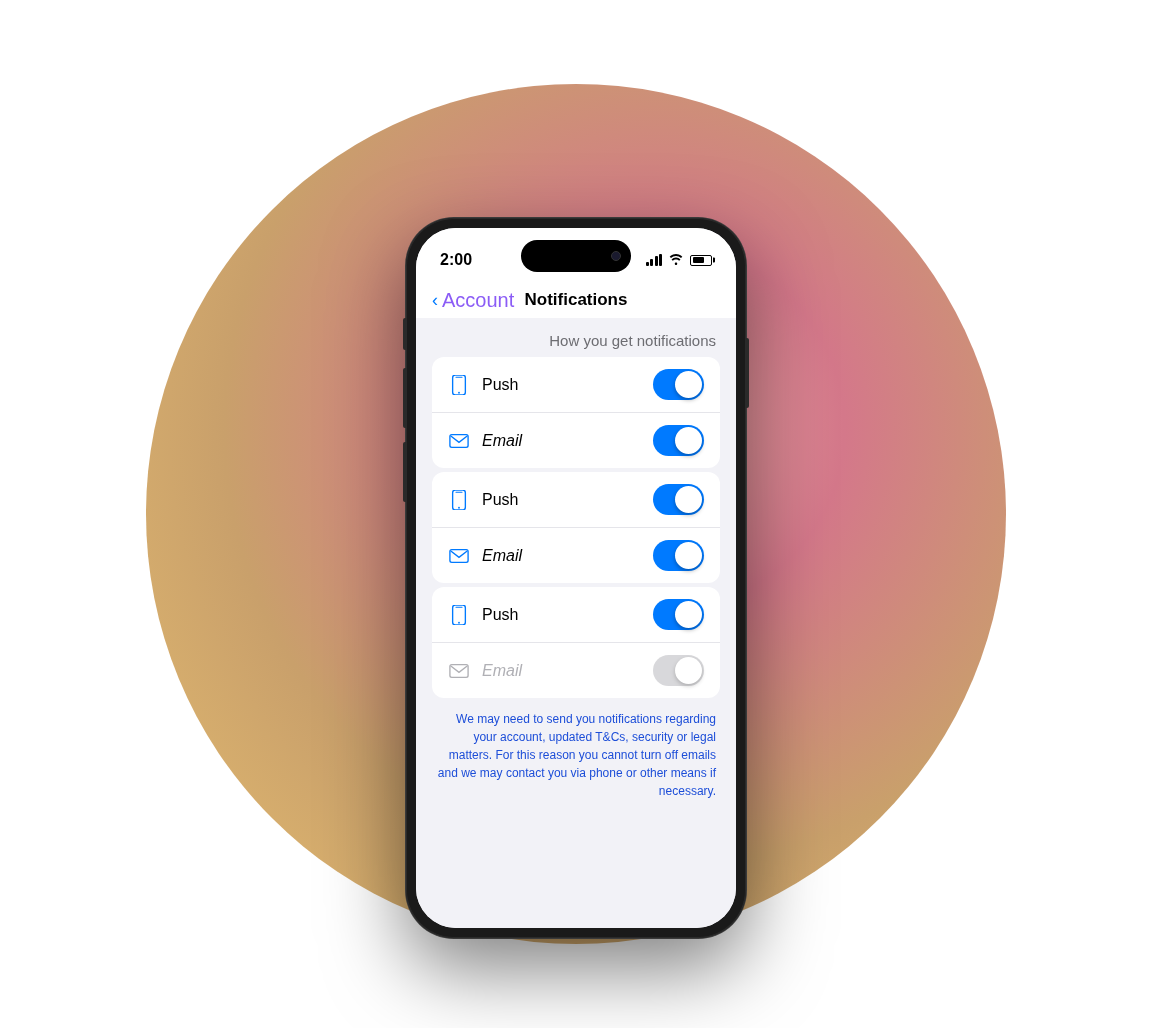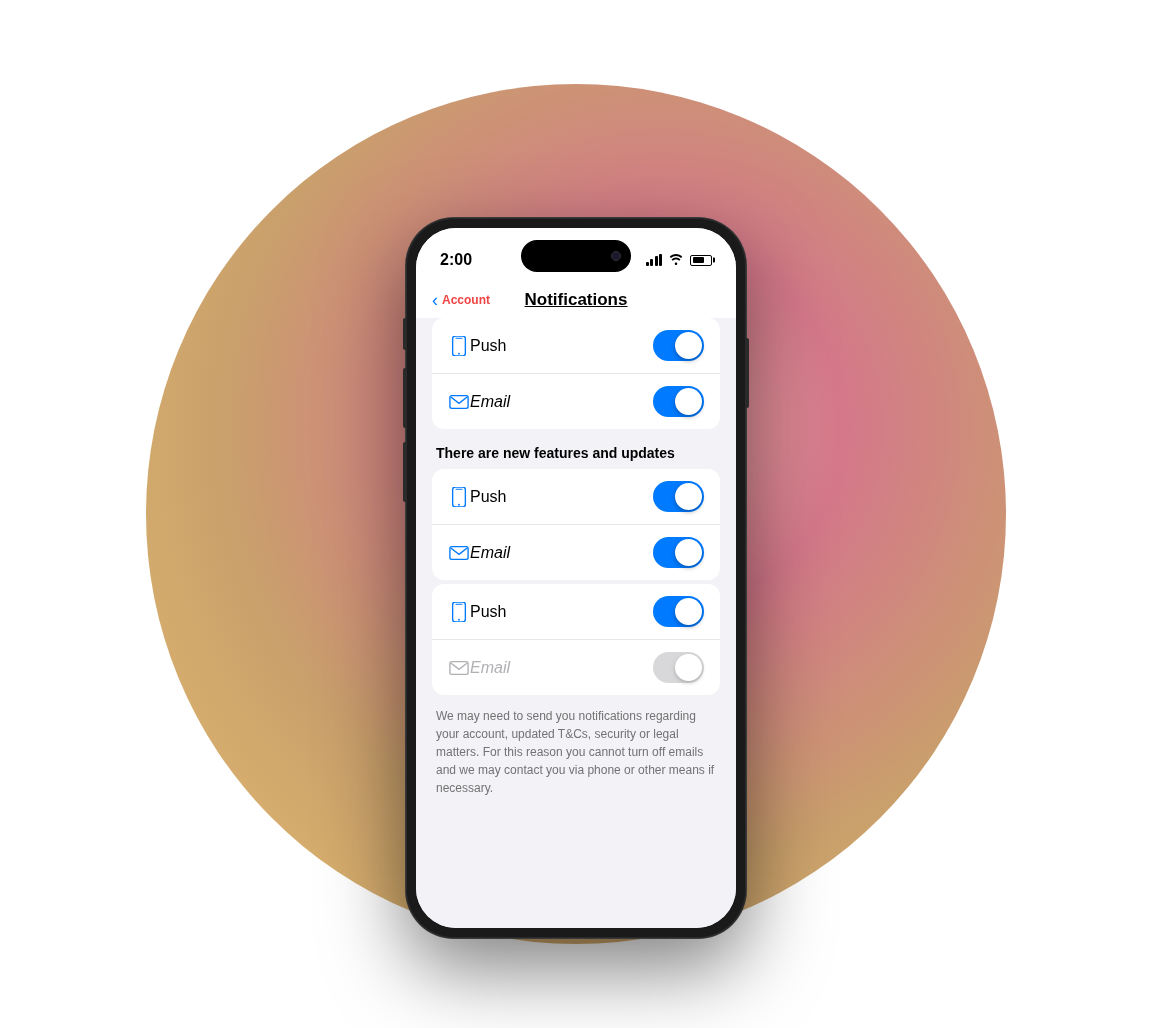--- a/index.html
+++ b/index.html
@@ -24,20 +24,21 @@
       top: 50%;
       left: 50%;
       transform: translate(-50%, -50%);
     }
 
     .phone-wrapper {
       position: relative;
       z-index: 10;
       width: 340px;
       height: 592px;
+      text-align: right;
     }
 
     .phone-frame {
       width: 340px;
       height: 720px;
       background: #1a1a1a;
       border-radius: 48px;
       padding: 10px;
       box-shadow:
         0 0 0 1px #3a3a3a,
@@ -171,30 +172,28 @@
     }
 
     .back-chevron {
       font-size: 18px;
       font-weight: 300;
       line-height: 1;
       margin-top: -1px;
     }
 
     .back-label {
-      font-size: 12px;
-      color: #ef4444;
-      font-weight: bold;
+      font-size: 20px;
+      color: #8b5cf6;
     }
 
     .nav-title {
       font-size: 17px;
       font-weight: 700;
       color: #000;
-      text-decoration: underline;
     }
 
     .section-header-bold {
       font-size: 14px;
       font-weight: 700;
       color: #000;
       padding: 12px 4px 8px 4px;
     }
 
     .card {
@@ -213,20 +212,21 @@
     }
 
     .row:last-child {
       border-bottom: none;
       font-style: italic;
     }
 
     .row-left {
       display: flex;
       align-items: center;
+      gap: 12px;
     }
 
     .row-icon {
       width: 22px;
       height: 22px;
       display: flex;
       align-items: center;
       justify-content: center;
     }
 
@@ -284,21 +284,21 @@
       height: 20px;
     }
 
     .mail-icon-svg {
       width: 20px;
       height: 16px;
     }
 
     .footer-text {
       font-size: 12px;
-      color: #737373;
+      color: #1d4ed8;
       padding: 8px 4px 16px 4px;
       line-height: 1.5;
     }
 
     .section-big-header {
       font-size: 15px;
       font-weight: 400;
       color: #6d6d72;
       padding: 14px 4px 8px 4px;
     }
@@ -404,20 +404,21 @@
         <div class="nav-bar">
           <div class="back-button">
             <span class="back-chevron">‹</span>
             <span class="back-label">Account</span>
           </div>
           <span class="nav-title">Notifications</span>
         </div>
 
         <div class="scrollable-content">
 
+          <div class="section-big-header">How you get notifications</div>
 
           <div class="card">
 
             <div class="row">
               <div class="row-left">
                 <div class="row-icon">
                   <svg class="phone-icon-svg" viewBox="0 0 18 22" fill="none">
                     <rect x="2" y="0" width="14" height="22" rx="3" stroke="#007AFF" stroke-width="1.5" fill="none"></rect>
                     <rect x="5" y="2" width="8" height="1" rx="0.5" fill="#007AFF"></rect>
                     <circle cx="9" cy="19.5" r="1" fill="#007AFF"></circle>
@@ -440,21 +441,20 @@
                 </div>
                 <span class="row-label">Email</span>
               </div>
               <div class="toggle on">
                 <div class="toggle-thumb"></div>
               </div>
             </div>
           </div>
 
 
-          <div class="section-header-bold">There are new features and updates</div>
 
           <div class="card">
             <div class="row">
               <div class="row-left">
                 <div class="row-icon">
                   <svg class="phone-icon-svg" viewBox="0 0 18 22" fill="none">
                     <rect x="2" y="0" width="14" height="22" rx="3" stroke="#007AFF" stroke-width="1.5" fill="none"></rect>
                     <rect x="5" y="2" width="8" height="1" rx="0.5" fill="#007AFF"></rect>
                     <circle cx="9" cy="19.5" r="1" fill="#007AFF"></circle>
                   </svg>

